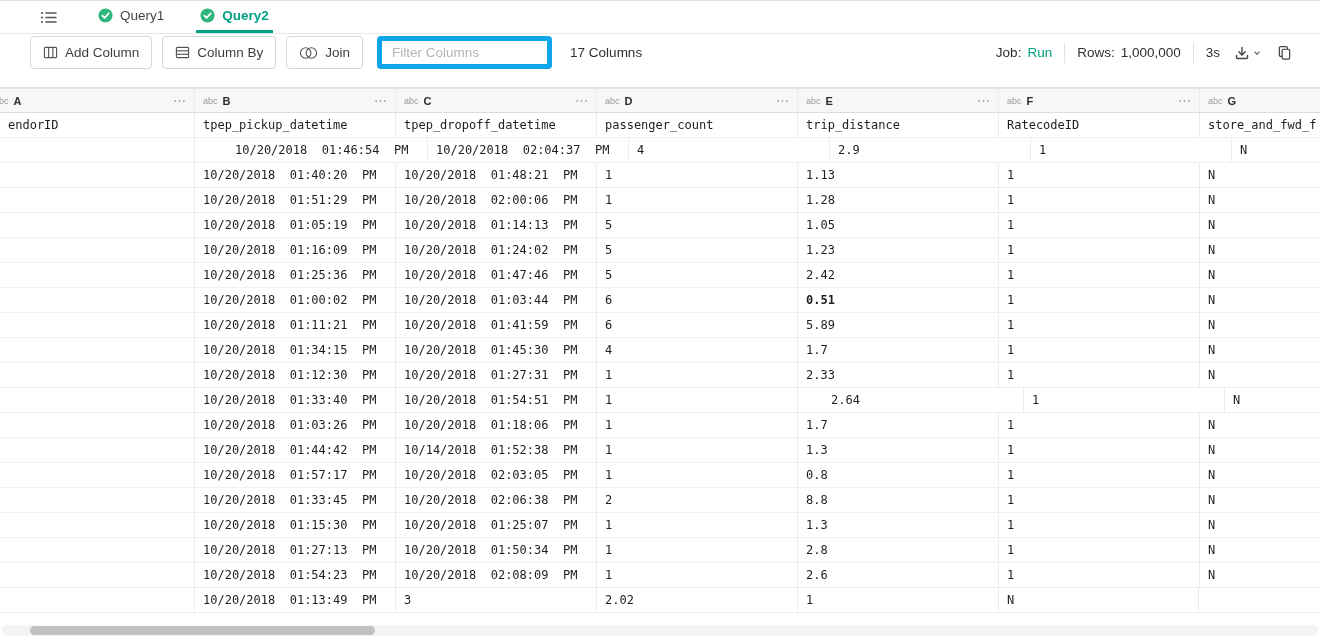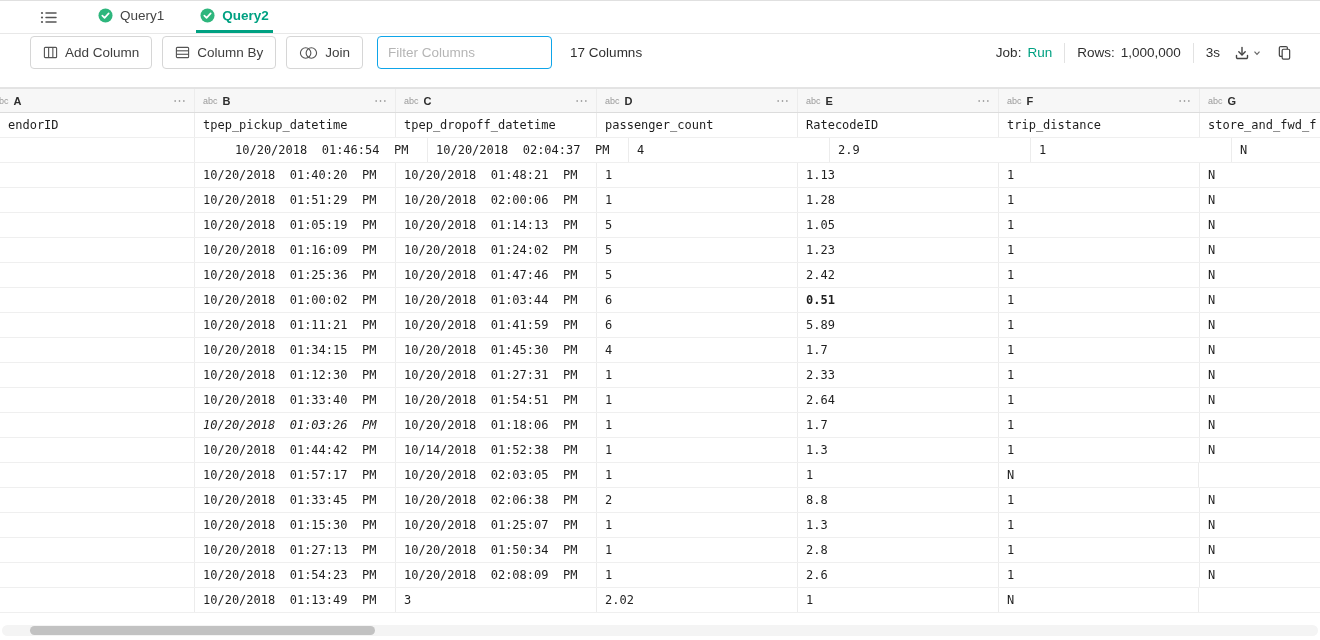--- a/index.html
+++ b/index.html
@@ -16,21 +16,21 @@
          padding:0 4px; border-bottom:3px solid transparent; cursor:pointer; }
   .tab.active { color:var(--accent,#00A182); border-bottom-color:var(--accent,#00A182); font-weight:bold; }
   .chk { flex:none; }
 
   
   .toolbar { height:54px; display:flex; align-items:center; padding:0 26px 16px 30px;
              border-bottom:1px solid #e4e4e4; gap:10px; background:#fff; }
   .tbtn { display:flex; align-items:center; gap:7px; height:33px; padding:0 12px;
           background:#fff; border:1px solid #d6d6d6; border-radius:4px; font-size:13.5px;
           color:#3f3f3f; cursor:pointer; font-family:inherit; white-space:nowrap; }
-  .filter-input { height:33px; width:175px; border:1px solid #0ea5e9; border-radius:4px;
+  .filter-input { height:33px; width:175px; border:5px solid #0ea5e9; border-radius:4px;
                   padding:0 10px; font-size:13.5px; color:#8b5cf6; font-family:inherit; margin-left:4px; }
   .filter-input::placeholder { color:#b5b5b5; }
   .columns-summary { font-size:13.5px; color:#2f2f2f; margin-left:8px; }
   .tb-right { margin-left:auto; display:flex; align-items:center; gap:12px;
               font-size:13.5px; color:#2f2f2f; white-space:nowrap; }
   .jobgrp { display:flex; align-items:center; gap:6px; }
   .divider { width:1px; height:20px; background:#e2e2e2; }
   .run { color:var(--accent,#00A182); cursor:pointer; }
   .icon-btn { background:none; border:none; display:flex; align-items:center; gap:3px;
               cursor:pointer; padding:2px; }
@@ -155,22 +155,22 @@
       <div class="gcell ghead" style="width: 201px;"><span class="ttag">abc</span><span class="letter">E</span><span class="menu">⋯</span></div>
       <div class="gcell ghead" style="width: 201px;"><span class="ttag">abc</span><span class="letter">F</span><span class="menu">⋯</span></div>
       <div class="gcell ghead" style="width: 200px;"><span class="ttag">abc</span><span class="letter">G</span></div>
     </div>
   <div id="grid-body">
       <div class="grow">
         <div class="gcell" style="width: 209px;">endorID</div>
         <div class="gcell" style="width: 201px;">tpep_pickup_datetime</div>
         <div class="gcell" style="width: 201px;">tpep_dropoff_datetime</div>
         <div class="gcell" style="width: 201px;">passenger_count</div>
+        <div class="gcell" style="width: 201px;">trip_distance</div>
         <div class="gcell" style="width: 201px;">RatecodeID</div>
-        <div class="gcell" style="width: 201px;">trip_distance</div>
         <div class="gcell" style="width: 200px;">store_and_fwd_f</div>
       </div>
       <div class="grow">
         <div class="gcell" style="width: 209px;"></div>
         <div class="gcell" style="width: 201px; margin-left: 32px;">10/20/2018  01:46:54  PM</div>
         <div class="gcell" style="width: 201px;">10/20/2018  02:04:37  PM</div>
         <div class="gcell" style="width: 201px;">4</div>
         <div class="gcell" style="width: 201px;">2.9</div>
         <div class="gcell" style="width: 201px;">1</div>
         <div class="gcell" style="width: 200px;">N</div>
@@ -254,47 +254,48 @@
         <div class="gcell" style="width: 201px;">1</div>
         <div class="gcell" style="width: 201px;">2.33</div>
         <div class="gcell" style="width: 201px;">1</div>
         <div class="gcell" style="width: 200px;">N</div>
       </div>
       <div class="grow">
         <div class="gcell" style="width: 209px;"></div>
         <div class="gcell" style="width: 201px;">10/20/2018  01:33:40  PM</div>
         <div class="gcell" style="width: 201px;">10/20/2018  01:54:51  PM</div>
         <div class="gcell" style="width: 201px;">1</div>
-        <div class="gcell" style="width: 201px;">2.64</div>
-        <div class="gcell" style="width: 201px;">1</div>
-        <div class="gcell" style="width: 200px;">N</div>
-      </div>
-      <div class="grow">
-        <div class="gcell" style="width: 209px;"></div>
-        <div class="gcell" style="width: 201px; font-style: italic;">10/20/2018  01:03:26  PM</div>
+        <div class="gcell" style="width: 201px; margin-left: 25px;">2.64</div>
+        <div class="gcell" style="width: 201px;">1</div>
+        <div class="gcell" style="width: 200px;">N</div>
+      </div>
+      <div class="grow">
+        <div class="gcell" style="width: 209px;"></div>
+        <div class="gcell" style="width: 201px;">10/20/2018  01:03:26  PM</div>
         <div class="gcell" style="width: 201px;">10/20/2018  01:18:06  PM</div>
         <div class="gcell" style="width: 201px;">1</div>
         <div class="gcell" style="width: 201px;">1.7</div>
         <div class="gcell" style="width: 201px;">1</div>
         <div class="gcell" style="width: 200px;">N</div>
       </div>
       <div class="grow">
         <div class="gcell" style="width: 209px;"></div>
         <div class="gcell" style="width: 201px;">10/20/2018  01:44:42  PM</div>
         <div class="gcell" style="width: 201px;">10/14/2018  01:52:38  PM</div>
         <div class="gcell" style="width: 201px;">1</div>
         <div class="gcell" style="width: 201px;">1.3</div>
         <div class="gcell" style="width: 201px;">1</div>
         <div class="gcell" style="width: 200px;">N</div>
       </div>
       <div class="grow">
         <div class="gcell" style="width: 209px;"></div>
         <div class="gcell" style="width: 201px;">10/20/2018  01:57:17  PM</div>
         <div class="gcell" style="width: 201px;">10/20/2018  02:03:05  PM</div>
         <div class="gcell" style="width: 201px;">1</div>
+        <div class="gcell" style="width: 201px;">0.8</div>
         <div class="gcell" style="width: 201px;">1</div>
         <div class="gcell" style="width: 200px;">N</div>
       </div>
       <div class="grow">
         <div class="gcell" style="width: 209px;"></div>
         <div class="gcell" style="width: 201px;">10/20/2018  01:33:45  PM</div>
         <div class="gcell" style="width: 201px;">10/20/2018  02:06:38  PM</div>
         <div class="gcell" style="width: 201px;">2</div>
         <div class="gcell" style="width: 201px;">8.8</div>
         <div class="gcell" style="width: 201px;">1</div>

